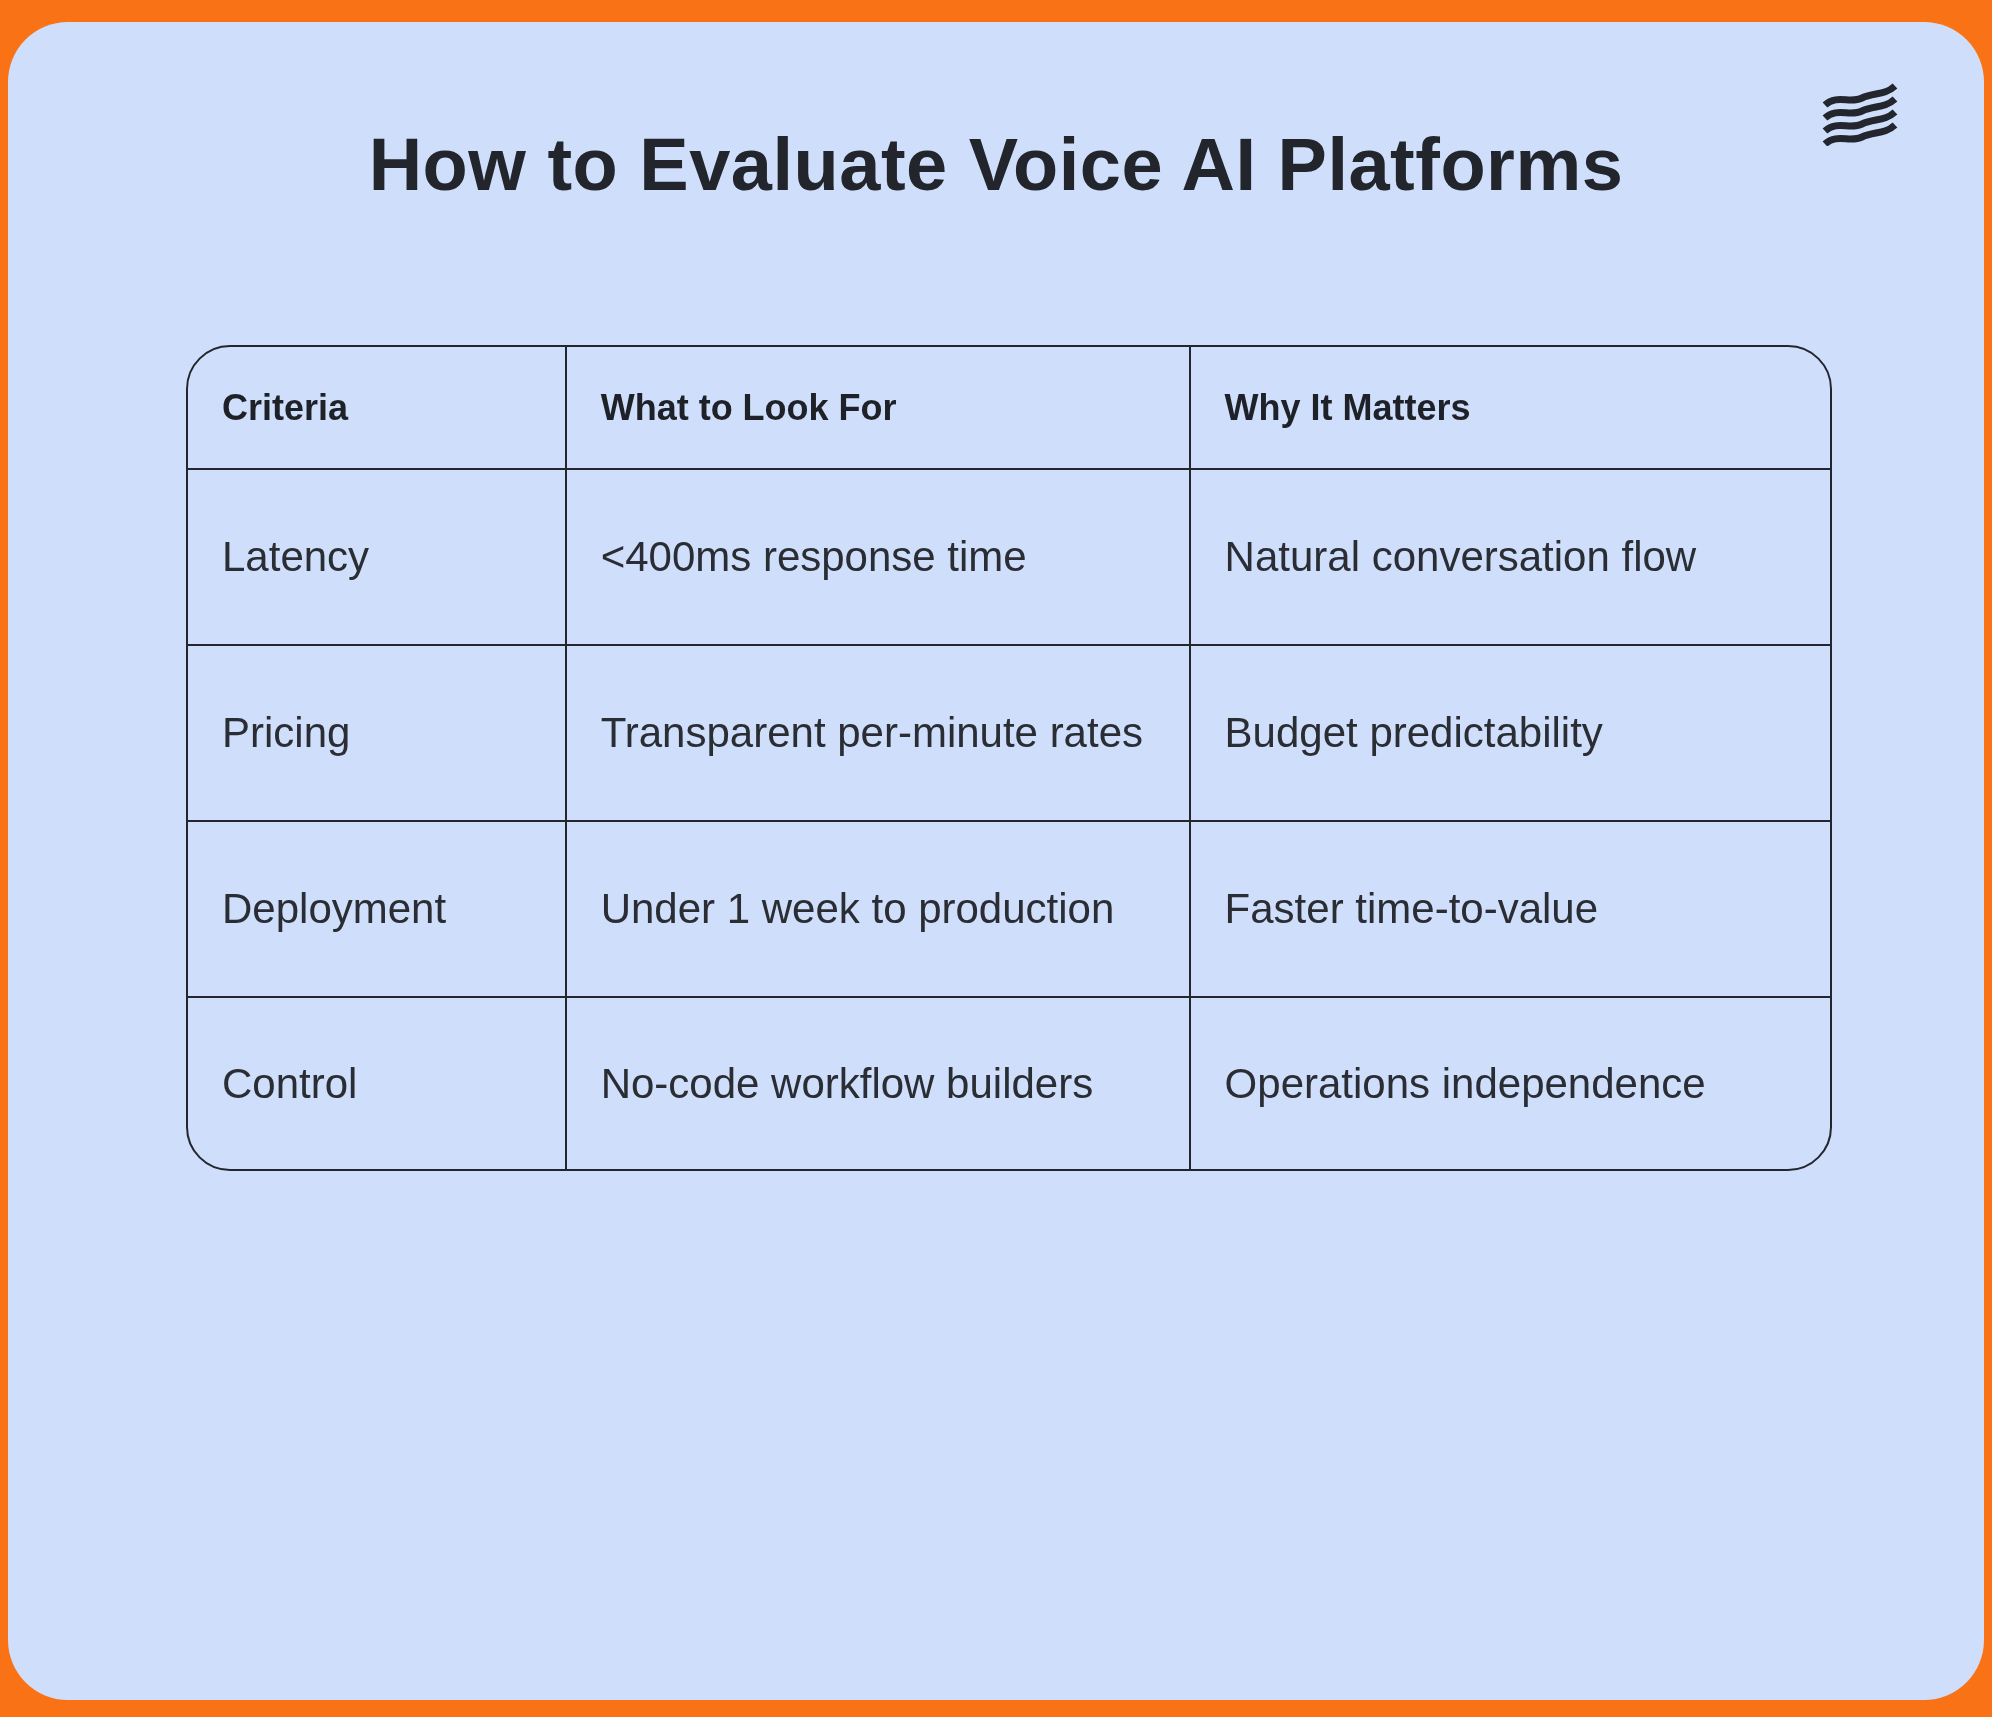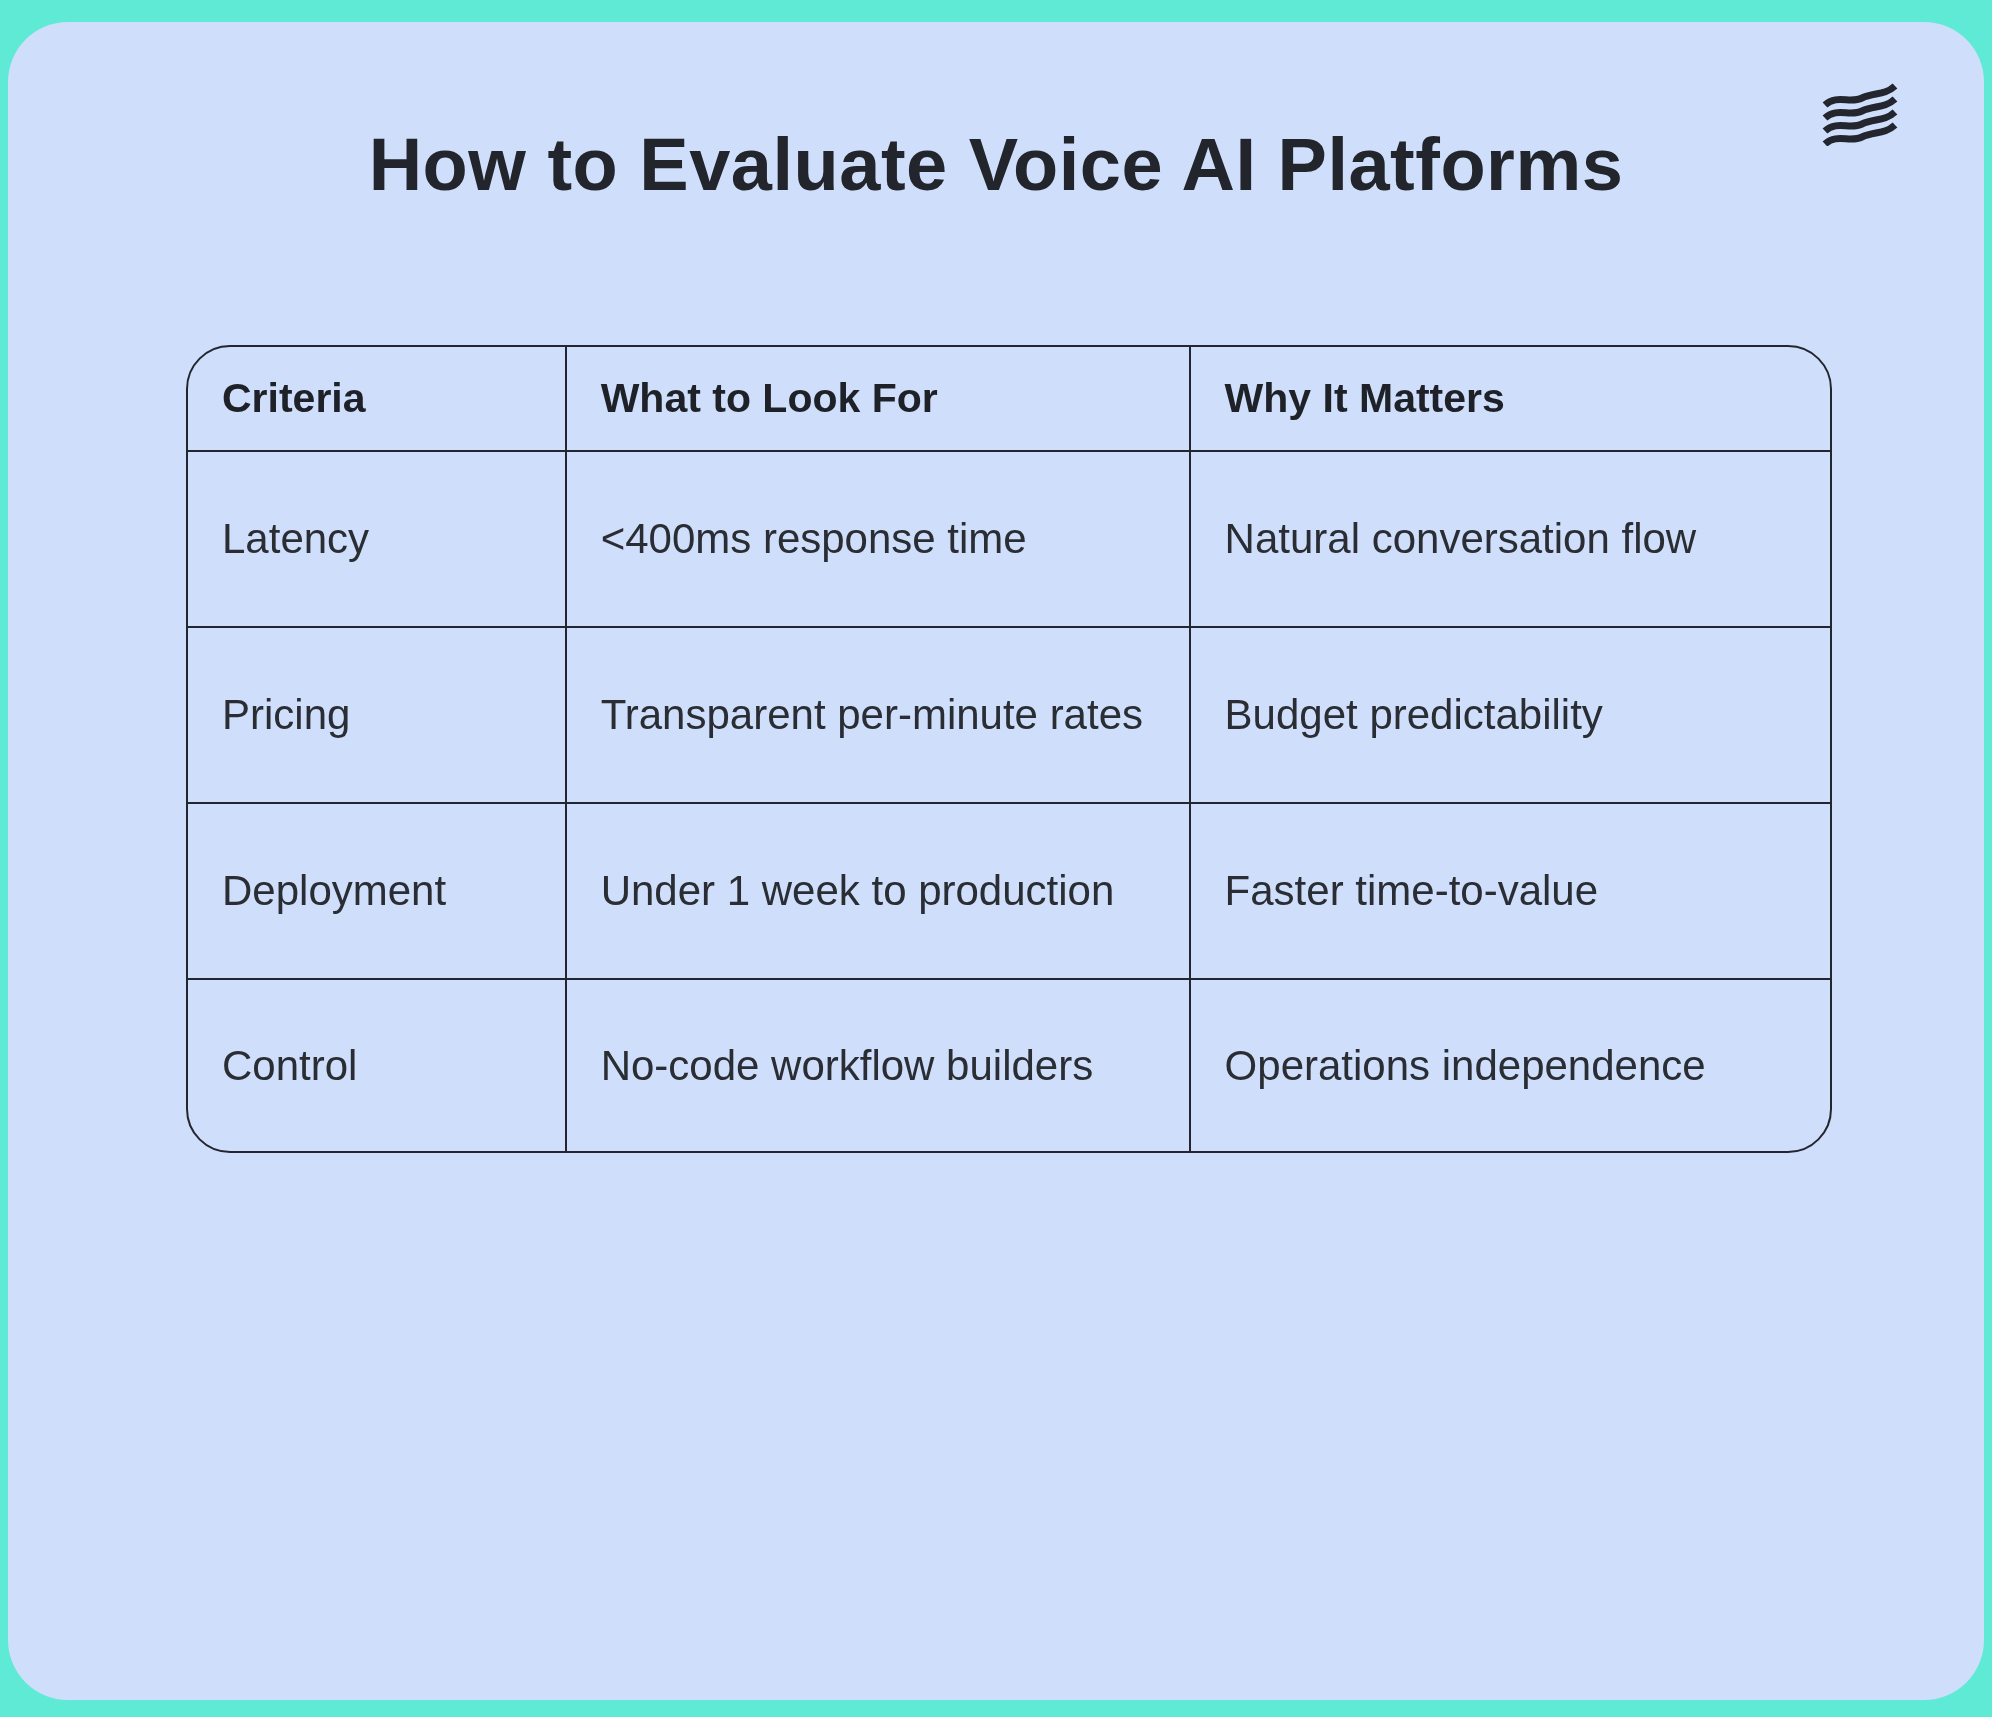--- a/index.html
+++ b/index.html
@@ -5,21 +5,21 @@
   html, body {
     margin: 0;
     padding: 0;
     background: #fffdf6;
     font-family: "Liberation Sans", "DejaVu Sans", sans-serif;
   }
   .page {
     position: relative;
     width: 1992px;
     height: 1717px;
-    background: #5eead4;
+    background: #f97316;
     overflow: hidden;
   }
   .panel {
     position: absolute;
     left: 8px;
     top: 22px;
     width: 1976px;
     height: 1678px;
     background: #cfdefa;
     border-radius: 60px;
@@ -62,22 +62,22 @@
   table.eval col.c1 { width: 23%; }
   table.eval col.c2 { width: 38%; }
   table.eval col.c3 { width: 39%; }
   table.eval th, table.eval td {
     padding: 0 20px 0 34px;
     vertical-align: middle;
     text-align: left;
     box-sizing: border-box;
   }
   table.eval thead th {
-    height: 104px;
-    font-size: 41px;
+    height: 122px;
+    font-size: 36px;
     font-weight: 700;
     color: #1e2128;
     border-bottom: 2.5px solid #23262e;
   }
   table.eval tbody td {
     height: 176px;
     font-size: 42px;
     font-weight: 400;
     color: #2a2d33;
     border-bottom: 2.5px solid #23262e;

